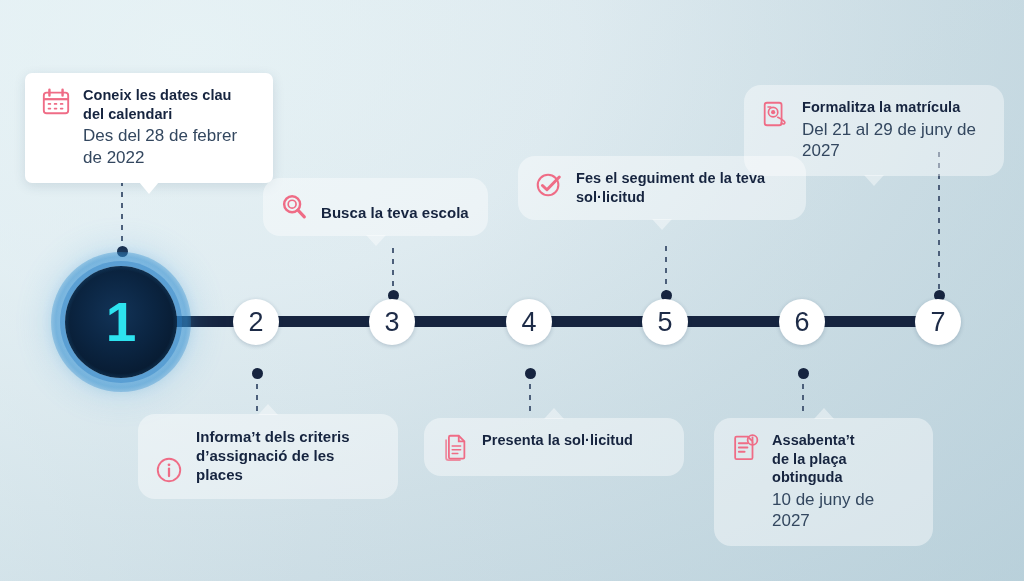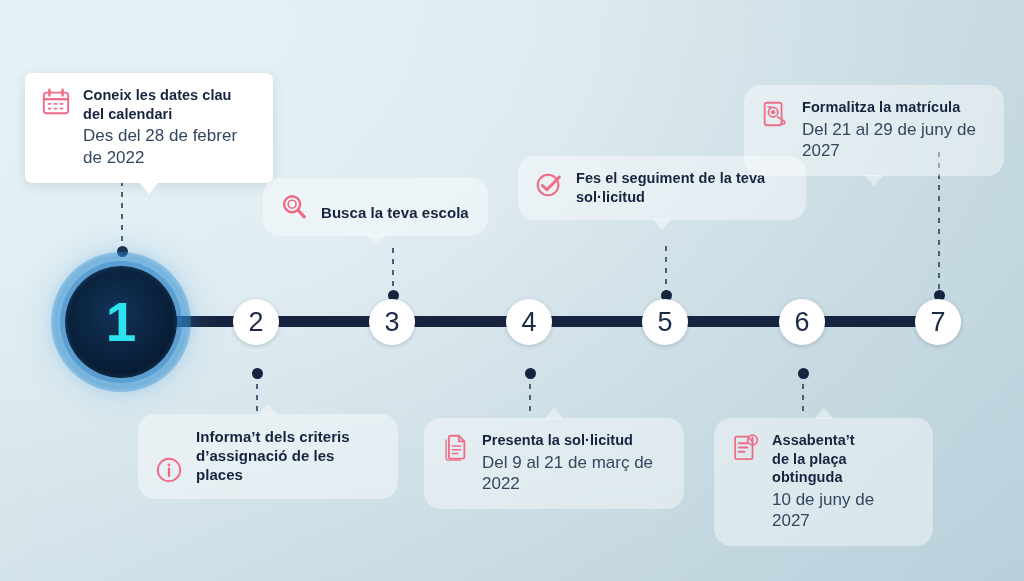--- a/index.html
+++ b/index.html
@@ -275,21 +275,20 @@
         <path d="M11 4h9l6 6v17a1.5 1.5 0 0 1-1.5 1.5H11A1.5 1.5 0 0 1 9.5 27V5.5A1.5 1.5 0 0 1 11 4z"></path>
         <path d="M20 4v6h6"></path>
         <path d="M6.5 8v19.5A2.5 2.5 0 0 0 9 30h13" opacity="0.75"></path>
         <g stroke-width="1.6" stroke-linecap="round">
           <path d="M13 15h9M13 19h9M13 23h6"></path>
         </g>
       </svg>
     </span>
     <span class="card-text">
       <span class="card-title">Presenta la sol·licitud</span>
-      <span class="card-sub" style="display:block;">Del 9 al 21 de març de 2022</span>
     </span>
   </div>
 
   <div class="card" style="left:518px; top:156px; width:288px;">
     <span class="tail tail-down"></span>
     <span class="card-icon">
       <svg viewBox="0 0 32 32" fill="none" stroke="#ef6c86" stroke-width="2.2">
         <circle cx="15" cy="16" r="11"></circle>
         <path d="M9 16.5l4.8 4.6L27 7.5" stroke-width="3.2" stroke-linecap="round" stroke-linejoin="round"></path>
       </svg>

